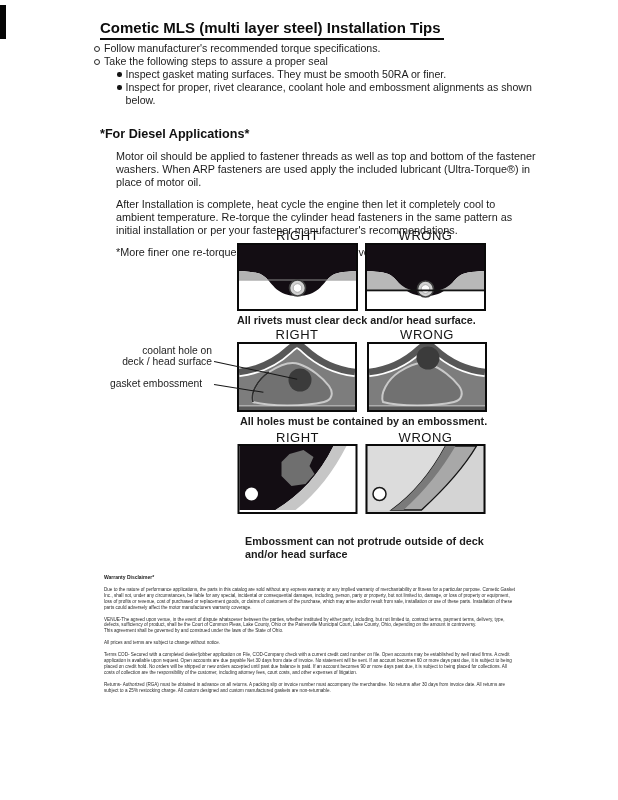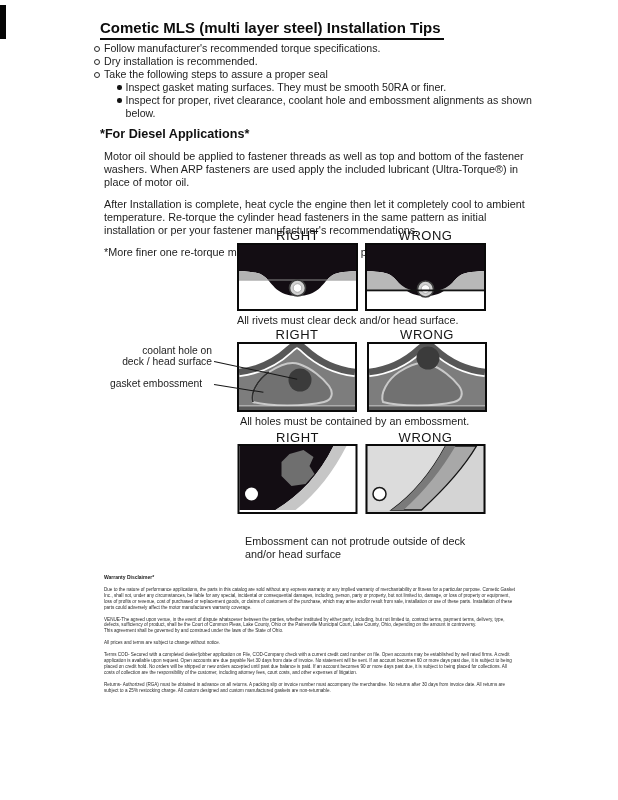--- a/index.html
+++ b/index.html
@@ -13,26 +13,26 @@
   .tips{position:absolute;left:94px;top:42px;width:450px;font-size:10.6px;color:#1c1c1c;}
   .bullet-row{display:flex;align-items:flex-start;line-height:13px;}
   .b-marker{width:4px;height:4px;border:1px solid #2a2a2a;border-radius:50%;
             margin:4px 4px 0 0;flex:none;background:#fff;}
   .sub{margin-left:23px;}
   .s-marker{width:4.5px;height:4.5px;background:#141414;border-radius:50%;
             margin:4px 4px 0 0;flex:none;}
 
   .diesel{position:absolute;left:100px;top:113px;width:436px;}
   .diesel-h{font-size:12.6px;font-weight:bold;color:#111;margin:14px 0 9px 0;}
-  .diesel p{font-size:10.8px;line-height:13px;margin:0 0 9px 4px;color:#1c1c1c;}
+  .diesel p{font-size:10.8px;line-height:13px;margin:0 0 9px 16px;color:#1c1c1c;}
 
   .rw-label{position:absolute;width:121px;text-align:center;font-size:13px;
             letter-spacing:.5px;color:#141414;}
   .dbox{position:absolute;}
-  .caption{position:absolute;font-size:10.8px;color:#1c1c1c;line-height:12.5px;}
+  .caption{position:absolute;font-size:10.8px;color:#1c1c1c;line-height:12.5px;font-weight:bold;}
 
   .ann{position:absolute;width:112px;text-align:right;font-size:10.3px;
        line-height:11px;color:#1c1c1c;}
   .pline{position:absolute;height:1.3px;background:#161616;transform-origin:0 50%;}
 
   .legal{position:absolute;left:104px;top:575px;width:414px;color:#2a2a2a;
          font-size:4.6px;line-height:5.9px;}
   .legal-h{font-weight:bold;font-size:5px;margin:0 0 6px 0;color:#1a1a1a;}
   .legal p{margin:0 0 6px 0;}
   .legal p.tight{margin:0;}
@@ -44,24 +44,20 @@
 
 <div class="page">
   <div class="corner-mark"></div>
 
   <div class="title">Cometic MLS (multi layer steel) Installation Tips</div>
 
   <div class="tips">
     <div class="bullet-row">
       <span class="b-marker"></span>
       <span>Follow manufacturer's recommended torque specifications.</span>
-    </div>
-    <div class="bullet-row">
-      <span class="b-marker"></span>
-      <span>Dry installation is recommended.</span>
     </div>
     <div class="bullet-row">
       <span class="b-marker"></span>
       <span>Take the following steps to assure a proper seal</span>
     </div>
     <div class="bullet-row sub">
       <span class="s-marker"></span>
       <span>Inspect gasket mating surfaces.  They must be smooth 50RA or finer.</span>
     </div>
     <div class="bullet-row sub">

